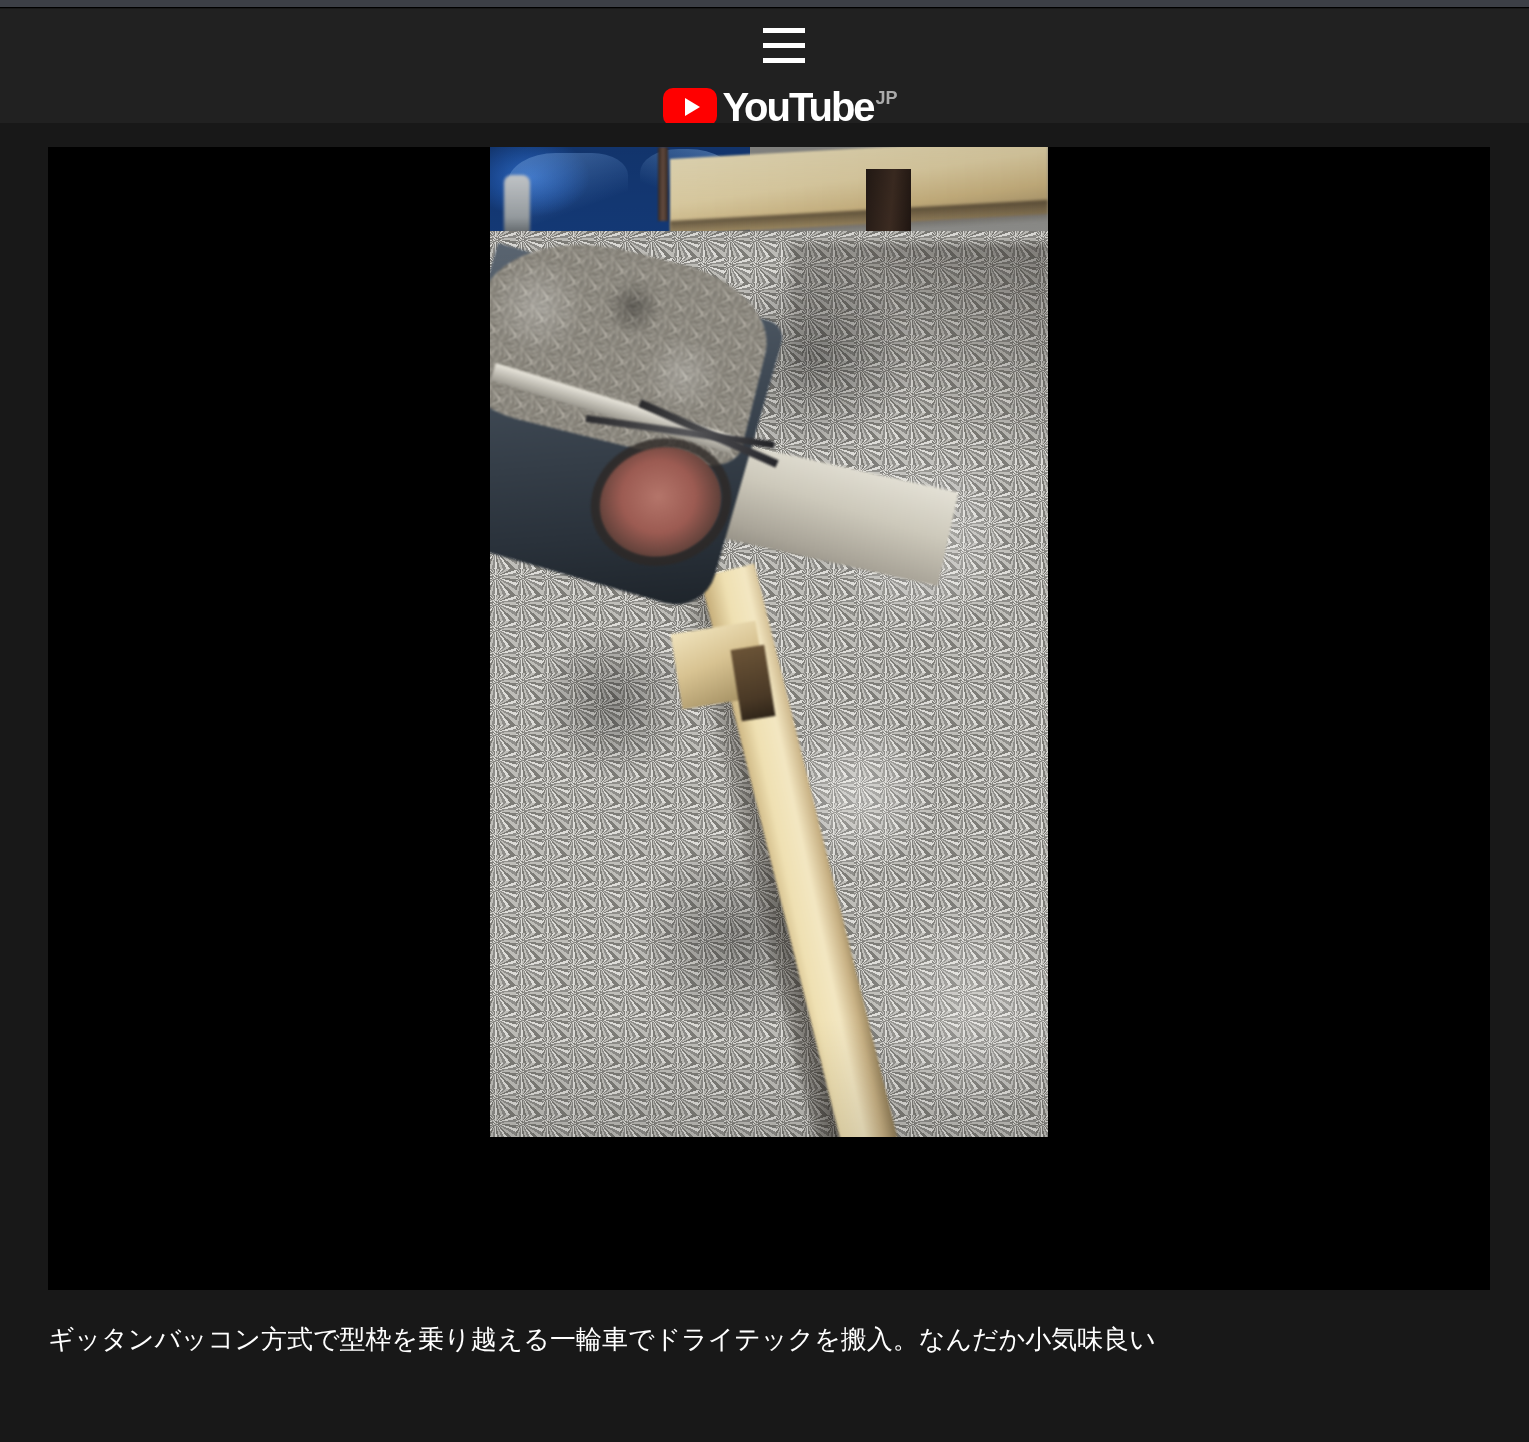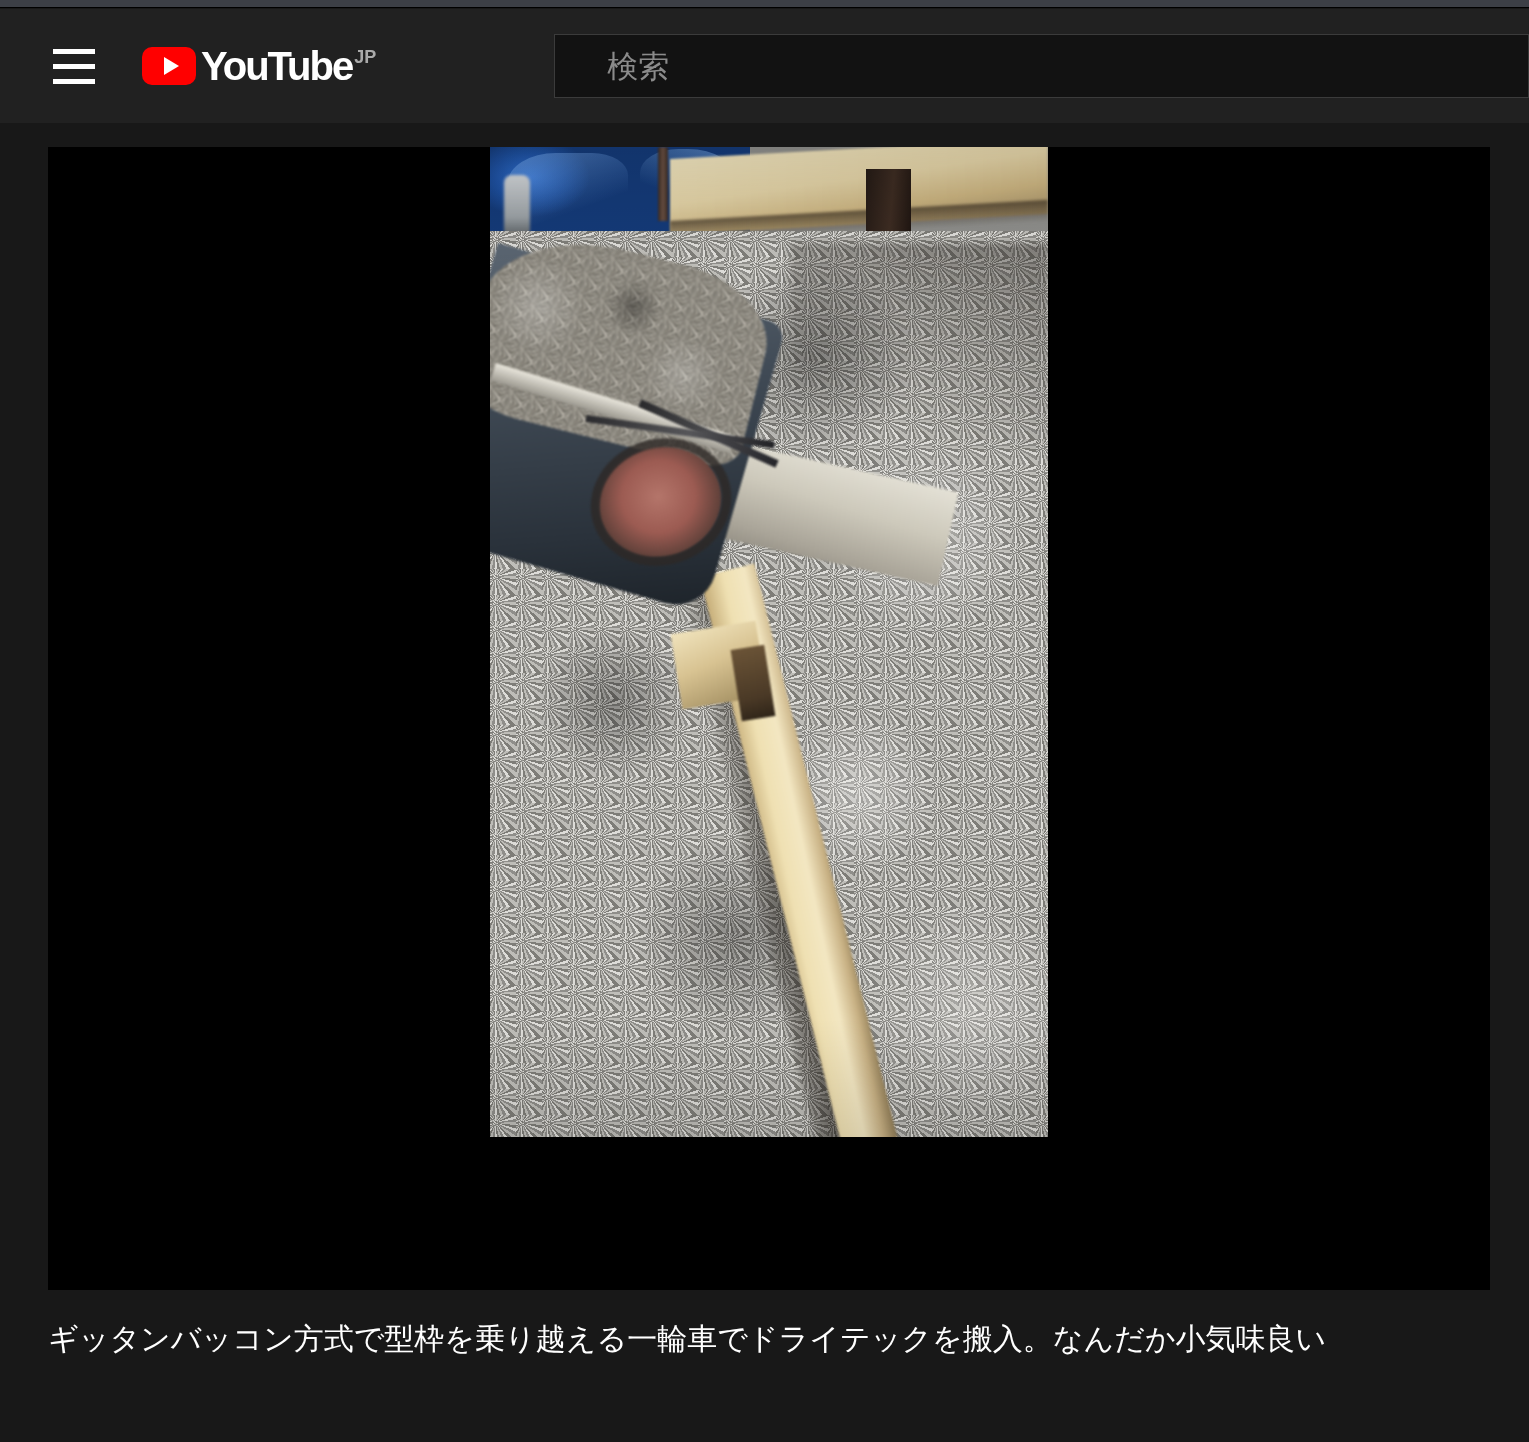--- a/index.html
+++ b/index.html
@@ -28,20 +28,21 @@
 
   
   .masthead {
     position: absolute;
     top: 9px; left: 0;
     width: 1529px;
     height: 114px;
     background: #212121;
     display: flex;
     align-items: center;
+    flex-direction: column;
   }
 
   .guide-button {
     width: 72px;
     height: 72px;
     margin-left: 38px;
     display: flex;
     flex-direction: column;
     align-items: center;
     justify-content: center;
@@ -341,21 +342,21 @@
   }
 
   
   .video-title {
     position: absolute;
     top: 1190px;
     left: 48px;
     width: 1440px;
     color: #ffffff;
     font-family: "DejaVu Sans", sans-serif;
-    font-size: 30px;
+    font-size: 26px;
     line-height: 52px;
     font-weight: 400;
     letter-spacing: 0px;
   }
 </style>
 </head>
 <body>
 
 <div class="chrome-strip"></div>
 

